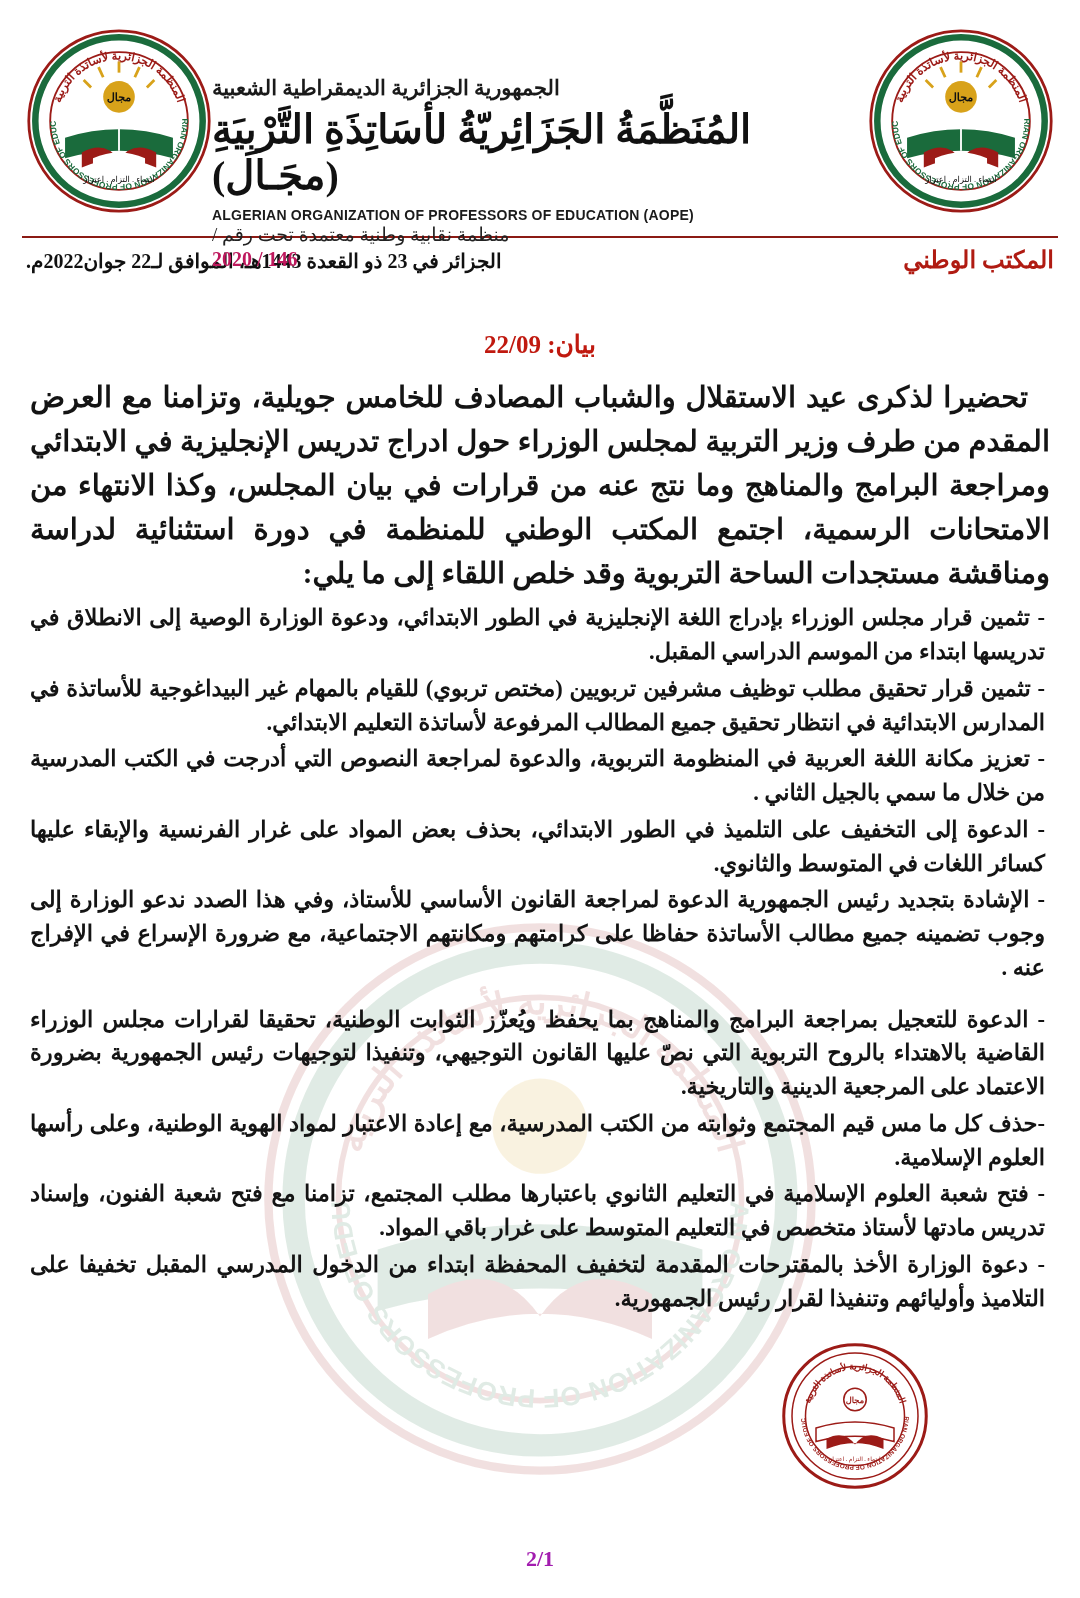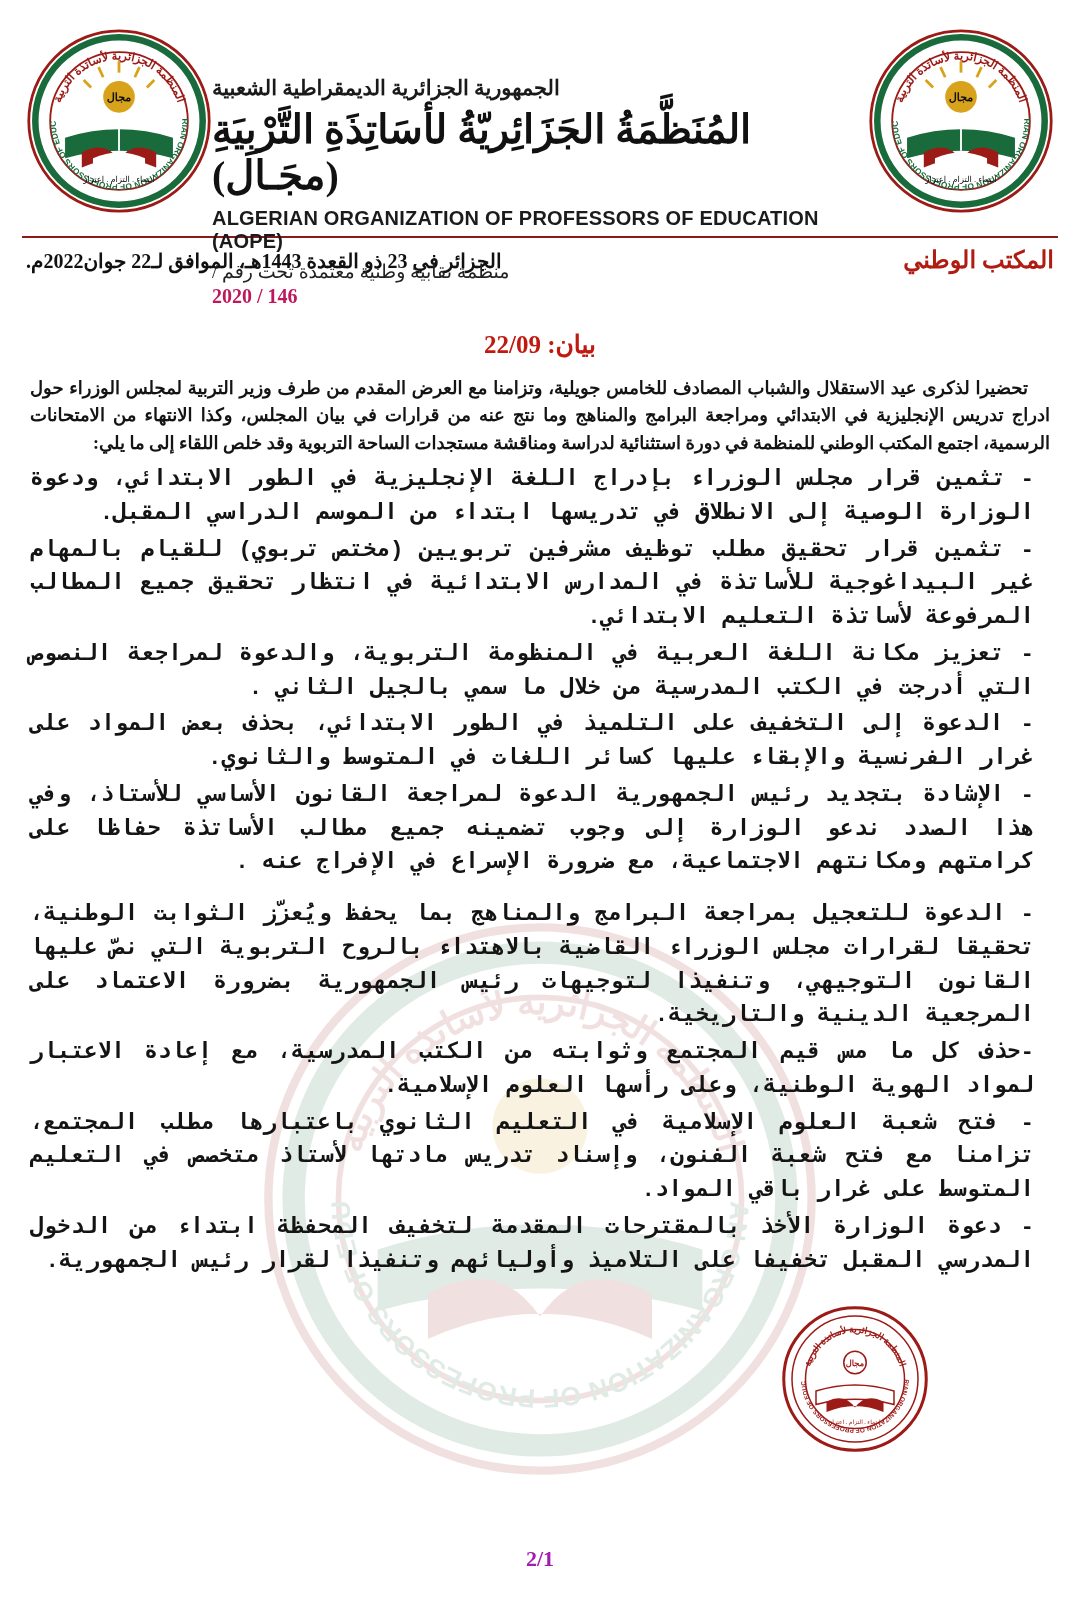--- a/index.html
+++ b/index.html
@@ -58,26 +58,25 @@
     font-size: 40px;
     font-weight: bold;
     color: #111;
     letter-spacing: -1px;
     line-height: 1.15;
     margin: 4px 0 8px 0;
     font-family: Liberation Serif, serif;
   }
   .org-en {
     direction: ltr;
-    font-size: 20px;
+    font-size: 14px;
     font-weight: bold;
     color: #1b1b1b;
     letter-spacing: 0.2px;
     font-family: "Liberation Sans", sans-serif;
-    margin-bottom: 7px;
   }
   .org-sub {
     font-size: 19px;
     color: #222;
     font-family: "Liberation Serif", serif;
   }
   .org-num {
     font-size: 20px;
     font-weight: bold;
     color: #be185d;
@@ -121,21 +120,21 @@
     margin-top: 56px;
     font-family: "Liberation Serif", serif;
   }
 
   
   .body-wrap {
     position: relative;
     padding: 16px 30px 0 30px;
   }
   .para {
-    font-size: 18px;
+    font-size: 29px;
     font-weight: bold;
     line-height: 1.52;
     text-align: justify;
     text-align-last: center;
     color: #141414;
     margin: 0 0 6px 0;
     font-family: "Liberation Serif", serif;
   }
   .intro {
     text-indent: 22px;
@@ -145,22 +144,22 @@
     list-style: none;
     margin: 0;
     padding: 0;
   }
   ul.points li {
     font-size: 22.5px;
     font-weight: bold;
     line-height: 1.5;
     text-align: justify;
     color: #141414;
-    margin: 0 16px 3px 0;
-    font-family: Liberation Mono, monospace;
+    margin: 0 5px 3px 0;
+    font-family: Liberation Serif, serif;
   }
   ul.points li.gap { margin-top: 18px; }
 
   
   .watermark {
     position: absolute;
     top: 560px;
     left: 50%;
     transform: translateX(-50%);
     width: 560px;

